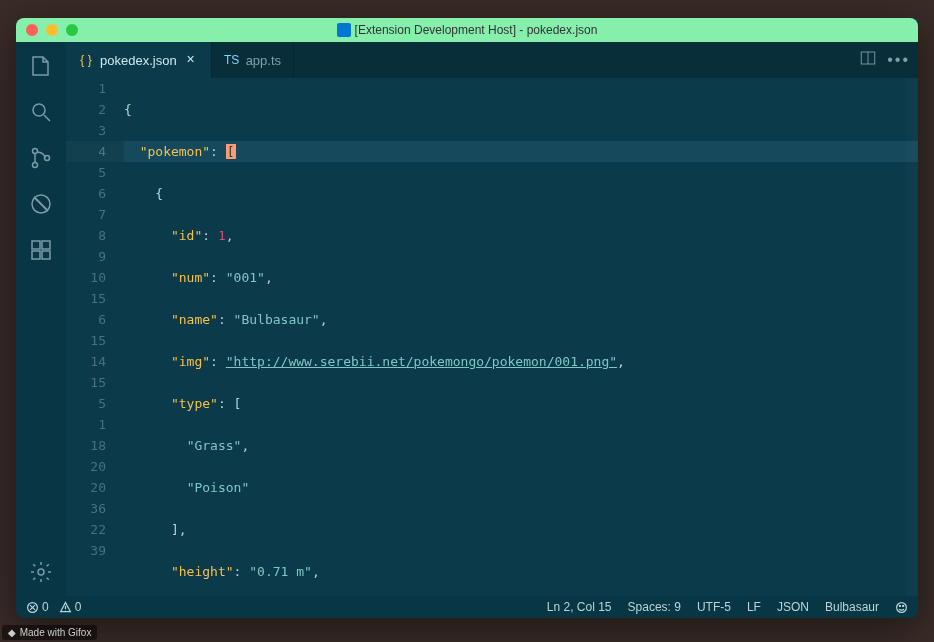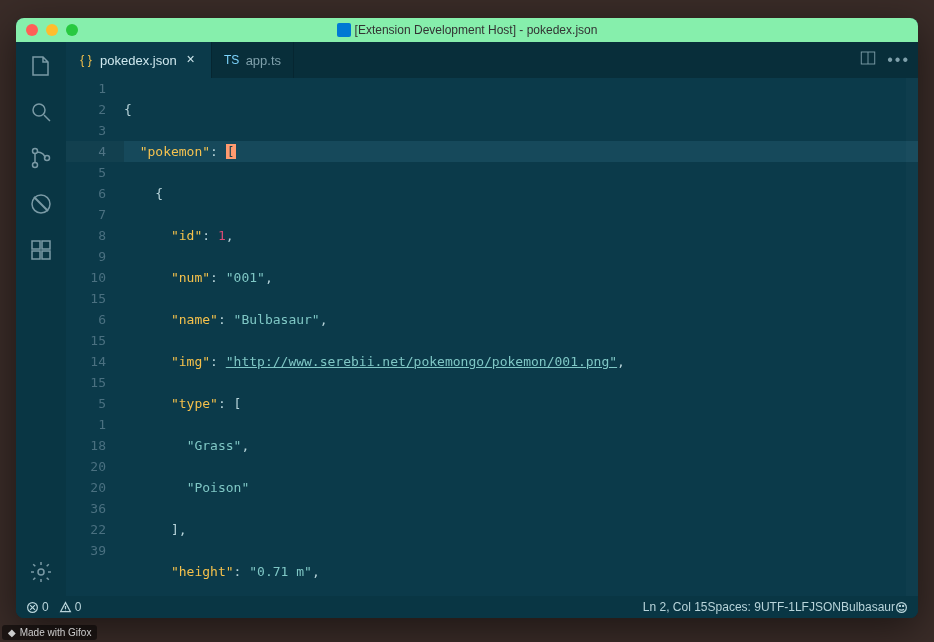--- a/index.html
+++ b/index.html
@@ -187,21 +187,21 @@
   height: 22px;
   background: #093644;
   display: flex;
   align-items: center;
   font-size: 12px;
   color: #b8d4da;
   padding: 0 10px;
   flex-shrink: 0;
 }
 .status-left { display: flex; gap: 10px; align-items: center; }
-.status-right { margin-left: auto; display: flex; align-items: center; }
+.status-right { margin-left: auto; display: flex; gap: 16px; align-items: center; }
 .status-item { display: flex; align-items: center; gap: 3px; cursor: pointer; }
 .status-item svg { width: 13px; height: 13px; stroke: currentColor; fill: none; stroke-width: 1.5; }
 .gifox {
   position: absolute;
   left: 2px; bottom: 2px;
   background: rgba(0,0,0,0.5);
   color: #ccc;
   font-size: 10px;
   padding: 2px 6px;
   border-radius: 3px;
@@ -372,21 +372,21 @@
       </div>
     </div>
     <div class="status-right">
       <div class="status-item">
           <span>Ln 2, Col 15</span>
         </div>
       <div class="status-item">
           <span>Spaces: 9</span>
         </div>
       <div class="status-item">
-          <span>UTF-1</span>
+          <span>UTF-5</span>
         </div>
       <div class="status-item">
           <span>LF</span>
         </div>
       <div class="status-item">
           <span>JSON</span>
         </div>
       <div class="status-item">
           <span>Bulbasaur</span>
         </div>

